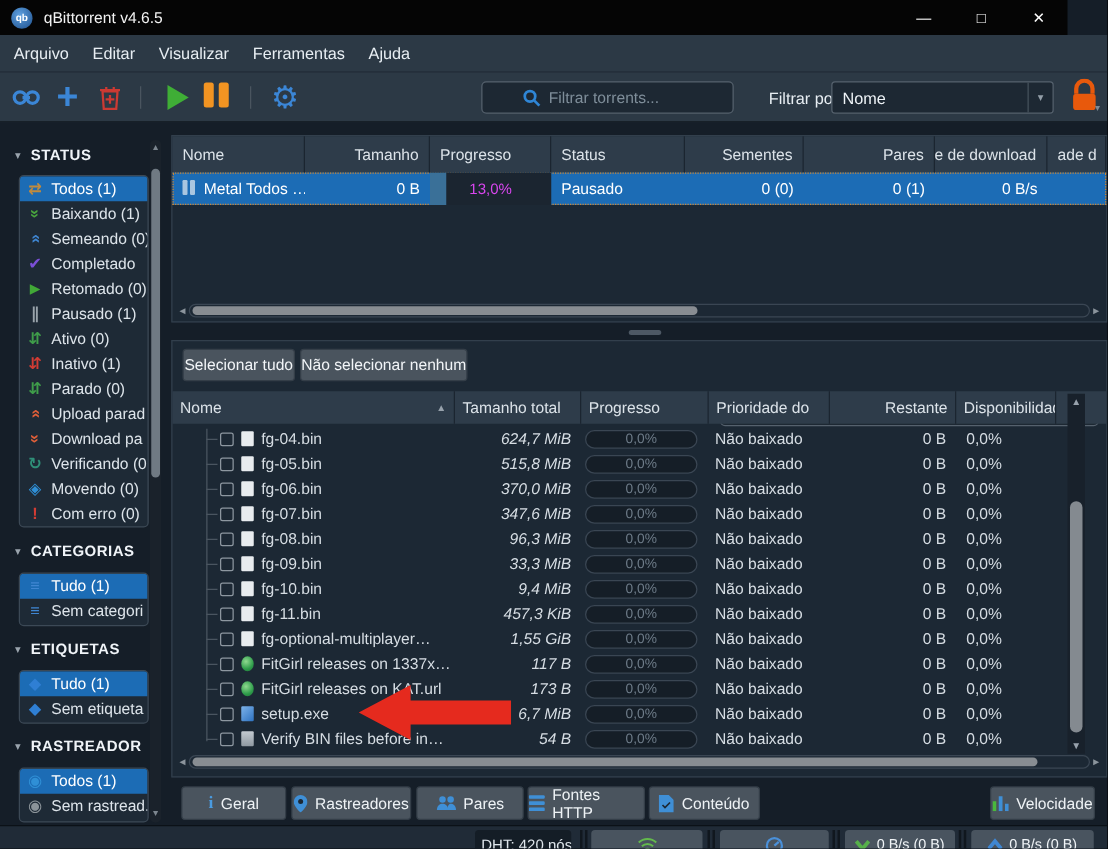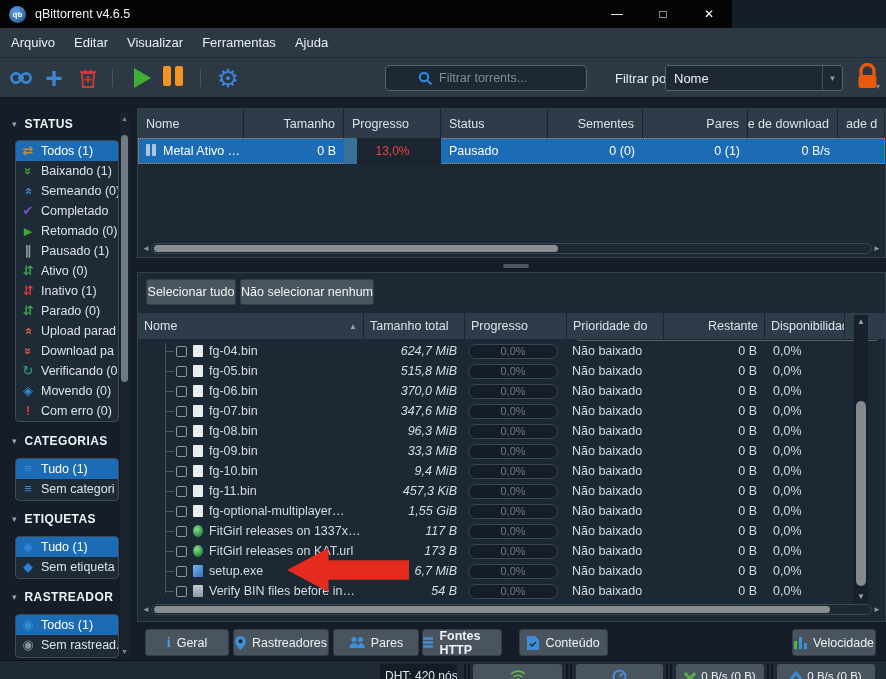--- a/index.html
+++ b/index.html
@@ -1,21 +1,21 @@
 <!DOCTYPE html>
 <html><head>
 <meta charset="utf-8">
 <style>
   * { margin:0; padding:0; box-sizing:border-box; }
   html,body { background:#000; }
   body { font-family:"Liberation Sans","DejaVu Sans",sans-serif; }
   .app { position:relative; width:886px; height:679px; overflow:hidden; background:#151e28; color:#d8dfe5; }
 
   
-  .titlebar { position:absolute; left:0; top:0; width:732px; height:28px; background:#050505; display:flex; align-items:center; }
+  .titlebar { position:absolute; left:0; top:0; width:854px; height:28px; background:#050505; display:flex; align-items:center; }
   .logo { width:17px; height:17px; margin-left:9px; border-radius:50%; background:radial-gradient(circle at 40% 35%,#5ea0e0,#1d4f8c); color:#fff; font-size:8px; font-weight:bold; display:flex; align-items:center; justify-content:center; }
   .wtitle { margin-left:9px; font-size:12.5px; color:#f2f2f2; }
   .wbtns { margin-left:auto; display:flex; height:28px; }
   .wbtn { width:46px; height:28px; display:flex; align-items:center; justify-content:center; color:#fff; font-size:12px; }
 
   
   .menubar { position:absolute; left:0; top:28px; width:886px; height:30px; background:#2c3945; display:flex; align-items:center; gap:19px; padding-left:11px; border-bottom:1px solid #222d38; }
   .menu-item { font-size:13px; color:#e8eef3; }
 
   
@@ -60,21 +60,21 @@
   .t-head > span { display:flex; align-items:center; border-right:1px solid #1b2530; padding:0 8px; white-space:nowrap; overflow:hidden; }
   .t-row { display:flex; height:26px; background:#1c6cb5; color:#fff; font-size:12.5px; outline:1px dotted #d1862f; outline-offset:-1px; }
   .t-row > span { display:flex; align-items:center; padding:0 8px; white-space:nowrap; overflow:hidden; }
   .w1{width:106px;} .w2{width:100px;justify-content:flex-end;} .w3{width:97px;} .w4{width:107px;}
   .w5{width:95px;justify-content:flex-end;} .w6{width:105px;justify-content:flex-end;} .w7{width:90px;justify-content:flex-end;} .w8{width:47px;}
   .rowpause i { display:inline-block; width:4px; height:12px; background:#a9c6e0; border-radius:1px; }
   .rowpause i + i { margin-left:2px; }
   .rowpause { margin-right:7px; flex:none; }
   .tprog { background:#1b2530; position:relative; padding:0 !important; }
   .tprog-fill { position:absolute; left:0; top:0; bottom:0; width:13%; background:#3a7098; }
-  .tprog-txt { position:relative; width:100%; text-align:center; color:#ef4444; font-size:12px; }
+  .tprog-txt { position:relative; width:100%; text-align:center; color:#d946ef; font-size:12px; }
   .hscroll { position:absolute; left:3px; right:3px; height:13px; display:flex; align-items:center; }
   .hs-arr { width:10px; text-align:center; color:#8b949c; font-size:8px; flex:none; }
   .hs-track { flex:1; height:11px; border:1px solid #3a4653; border-radius:6px; position:relative; }
   .hs-thumb { position:absolute; top:1px; height:7px; background:#888d92; border-radius:4px; }
   .t-scroll { top:133px; }
   .t-scroll .hs-thumb { left:2px; width:404px; }
   .split-dash { position:absolute; left:503px; top:166px; width:26px; height:4px; background:#4d5864; border-radius:2px; }
 
   
   .f-panel { position:absolute; left:137px; top:174px; width:749px; height:350px; background:#1c2834; border:1px solid #323f4c; }
@@ -344,21 +344,21 @@
         <span class="w3">Progresso</span>
         <span class="w4">Status</span>
         <span class="w5">Sementes</span>
         <span class="w6">Pares</span>
         <span class="w7">e de download</span>
         <span class="w8">ade d</span>
       </div>
       <div class="t-row">
         <span class="w1">
             <span class="rowpause"><i></i><i></i></span>
-            <span>Metal Ativo …</span>
+            <span>Metal Todos …</span>
           </span>
         <span class="w2">0 B</span>
         <span class="w3 tprog">
             <span class="tprog-fill"></span>
             <span class="tprog-txt">13,0%</span>
           </span>
         <span class="w4">Pausado</span>
         <span class="w5">0 (0)</span>
         <span class="w6">0 (1)</span>
         <span class="w7">0 B/s</span>
@@ -644,21 +644,21 @@
       <svg width="16" height="13" viewBox="0 0 16 13">
           <g fill="#3f8fd6">
             <circle cx="5" cy="3.5" r="2.6"></circle>
             <circle cx="11.5" cy="3.5" r="2.6"></circle>
             <path d="M0.5 12 C0.5 8.5 3 7 5 7 C7 7 9.5 8.5 9.5 12 Z"></path>
             <path d="M8.5 12 C9 8.5 10.5 7 11.5 7 C13.5 7 15.8 8.5 15.8 12 Z"></path>
           </g>
         </svg>
       <span>Pares</span>
     </span>
-    <span class="tabbtn" style="left:422px;width:80px;font-weight:bold;">
+    <span class="tabbtn" style="left:422px;width:94px;">
       <svg width="13" height="13" viewBox="0 0 13 13">
           <g fill="#3f8fd6">
             <rect x="0" y="0" width="13" height="3" rx="1"></rect>
             <rect x="0" y="5" width="13" height="3" rx="1"></rect>
             <rect x="0" y="10" width="13" height="3" rx="1"></rect>
           </g>
         </svg>
       <span>Fontes HTTP</span>
     </span>
     <span class="tabbtn" style="left:519px;width:89px;">

